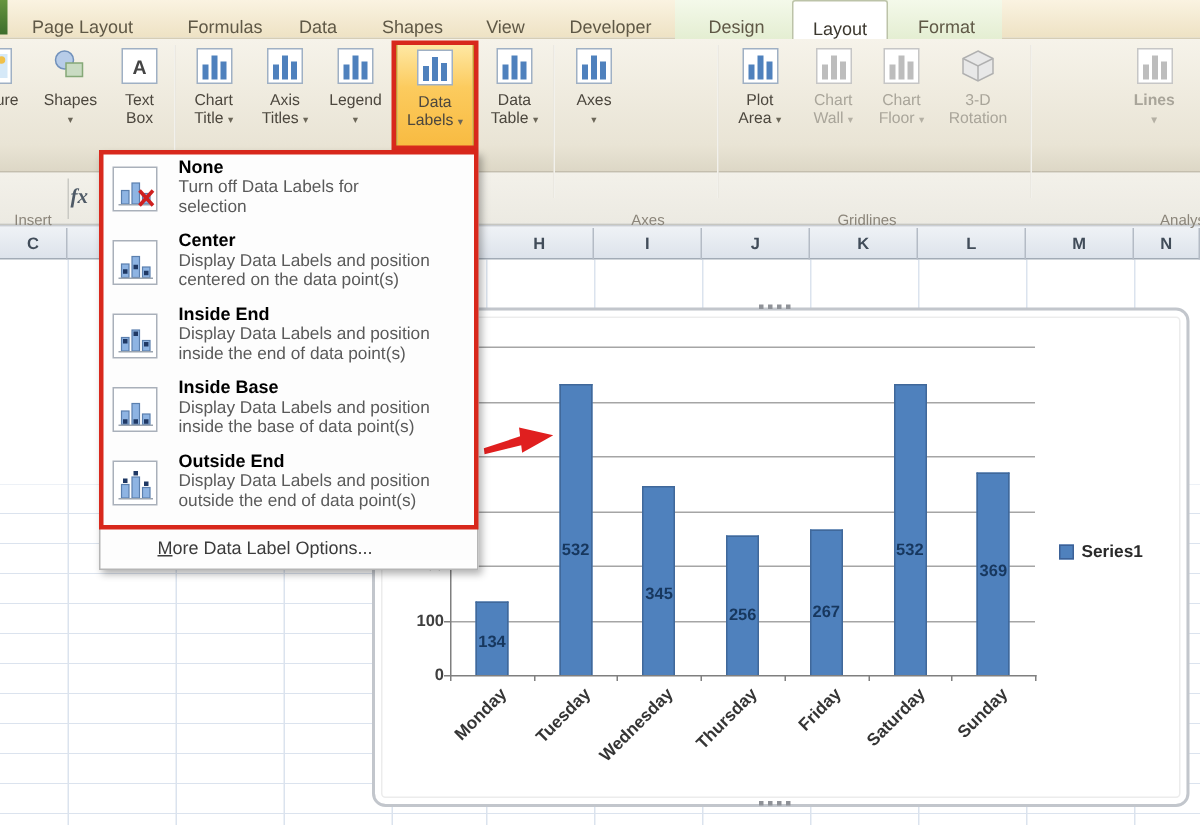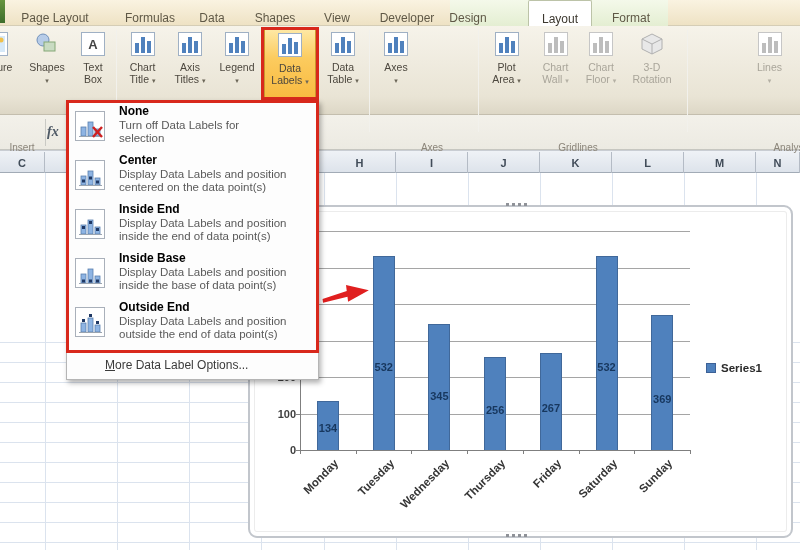--- a/index.html
+++ b/index.html
@@ -88,21 +88,21 @@
   <div id="filecorner"></div>
 
   <div id="tabbar">
     <div id="ctxback"></div>
   <div class="tab" style="left: 8px; width: 94px;">Page Layout</div>
       <div class="tab" style="left: 118px; width: 64px;">Formulas</div>
       <div class="tab" style="left: 188px; width: 48px;">Data</div>
       <div class="tab" style="left: 246px; width: 58px;">Shapes</div>
       <div class="tab" style="left: 314px; width: 46px;">View</div>
       <div class="tab" style="left: 368px; width: 78px;">Developer</div>
-      <div class="tab" style="left: 435px; width: 66px; text-align: center;">Design</div>
+      <div class="tab" style="left: 458px; width: 66px; text-align: center;">Design</div>
       <div class="tab active" style="left: 528px; width: 64px;">Layout</div>
       <div class="tab" style="left: 598px; width: 66px;">Format</div>
     </div>
 
   <div id="ribbon">
       <div class="rbtn" style="left: -32px; width: 56px;">
         <span class="ric"><svg width="26" height="26">
             <rect x="1.5" y="1.5" width="23" height="23" fill="#fff" stroke="#9fb0c4"></rect>
             <rect x="4" y="5" width="18" height="16" fill="#d6e9f8"></rect>
             <polygon points="4,21 11,11 16,21" fill="#6da24f"></polygon>
@@ -206,21 +206,21 @@
         <div class="rlab">Chart<br>Floor <span class="caret">▾</span></div>
       </div>
       <div class="rbtn disabled" style="left: 624px; width: 56px;">
         <span class="ric"><svg width="26" height="26">
             <polygon points="13,3 23,8 23,18 13,23 3,18 3,8" fill="#e8e8e8" stroke="#b0b0b0"></polygon>
             <polyline points="3,8 13,13 23,8" fill="none" stroke="#b0b0b0"></polyline>
             <line x1="13" y1="13" x2="13" y2="23" stroke="#b0b0b0"></line>
           </svg></span>
         <div class="rlab">3-D<br>Rotation</div>
       </div>
-      <div class="rbtn disabled" style="left: 747px; width: 45px;">
+      <div class="rbtn disabled" style="left: 747px; width: 45px; font-weight: bold;">
         <span class="ric"><svg width="26" height="26">
             <rect x="1.5" y="1.5" width="23" height="23" fill="#fff" stroke="#c6c6c6"></rect>
             <rect x="5" y="12" width="4" height="10" fill="#bdbdbd"></rect>
             <rect x="11" y="6" width="4" height="16" fill="#bdbdbd"></rect>
             <rect x="17" y="10" width="4" height="12" fill="#bdbdbd"></rect>
           </svg></span>
         <div class="rlab">Lines<br><span class="caret">▾</span></div>
       </div>
       <div class="rsep" style="left: 116px;"></div>
       <div class="rsep" style="left: 369px;"></div>
@@ -319,21 +319,21 @@
       <div class="bar" style="left: 484.13px; top: 356.56px; width: 22px; height: 93.44px; background: rgb(79, 129, 189);"></div>
       <div class="dlab" style="left: 473.13px; top: 403.755px; color: rgb(23, 55, 94);">256</div>
       <div class="clab" style="left: 413.13px; top: 457px;">Thursday</div>
       <div class="bar" style="left: 539.84px; top: 352.545px; width: 22px; height: 97.455px; background: rgb(79, 129, 189);"></div>
       <div class="dlab" style="left: 528.84px; top: 402.069px; color: rgb(23, 55, 94);">267</div>
       <div class="clab" style="left: 468.84px; top: 457px;">Friday</div>
       <div class="bar" style="left: 595.55px; top: 255.82px; width: 22px; height: 194.18px; background: rgb(79, 129, 189);"></div>
       <div class="dlab" style="left: 584.55px; top: 361.444px; color: rgb(23, 55, 94);">532</div>
       <div class="clab" style="left: 524.55px; top: 457px;">Saturday</div>
       <div class="bar" style="left: 651.26px; top: 315.315px; width: 22px; height: 134.685px; background: rgb(79, 129, 189);"></div>
-      <div class="dlab" style="left: 640.26px; top: 393px; color: rgb(23, 55, 94);">369</div>
+      <div class="dlab" style="left: 640.26px; top: 375px; color: rgb(23, 55, 94);">369</div>
       <div class="clab" style="left: 580.26px; top: 457px;">Sunday</div>
     </div>
 
   <div id="legend">
     <span class="sq"></span>
     <span class="ltxt">Series1</span>
   </div>
 
   <svg id="arrow" width="52" height="32">
     <polygon points="2,19 27,14 27,8 49,16 27,25 27,20 2,23" fill="#e01f1f" transform="rotate(-7 26 16)"></polygon>

